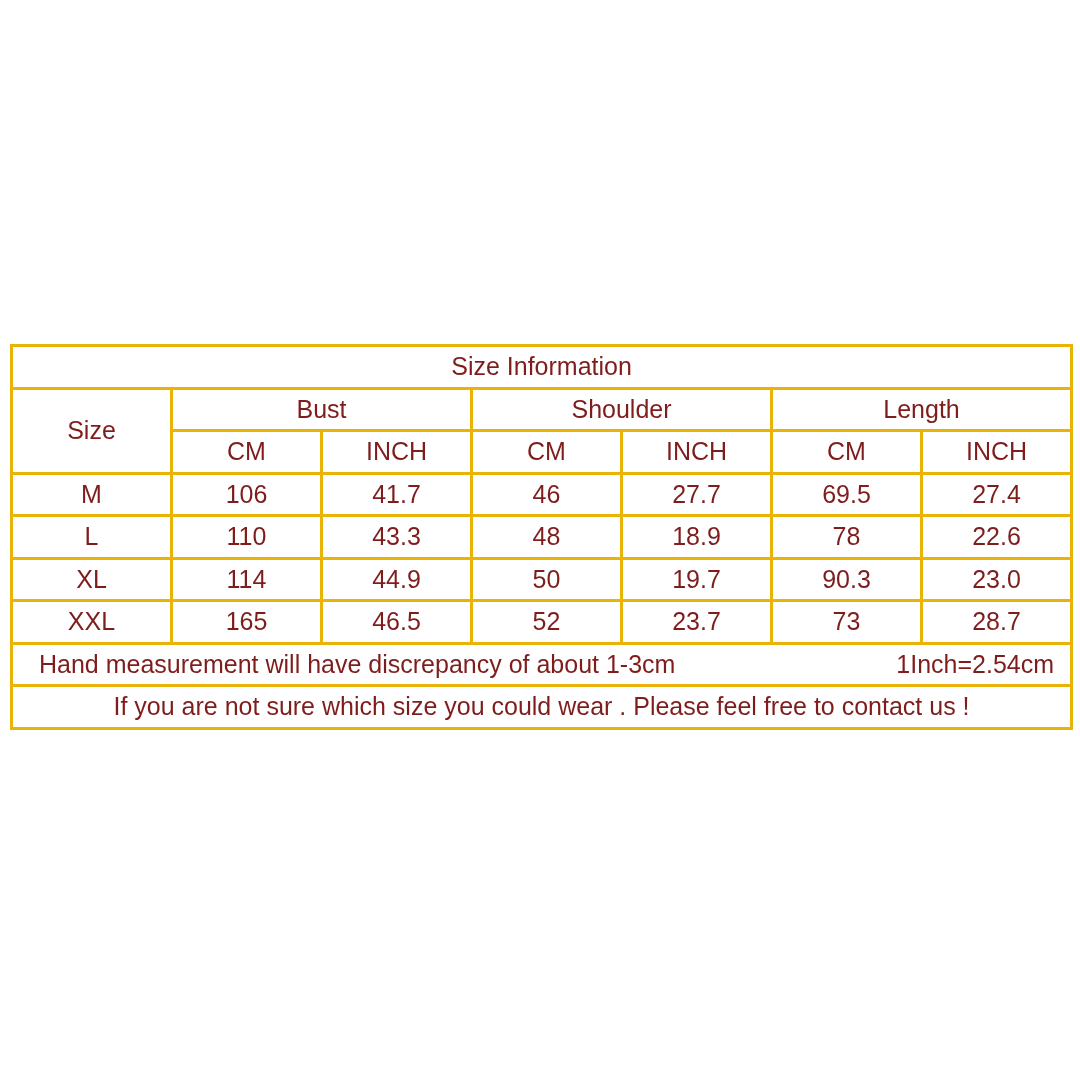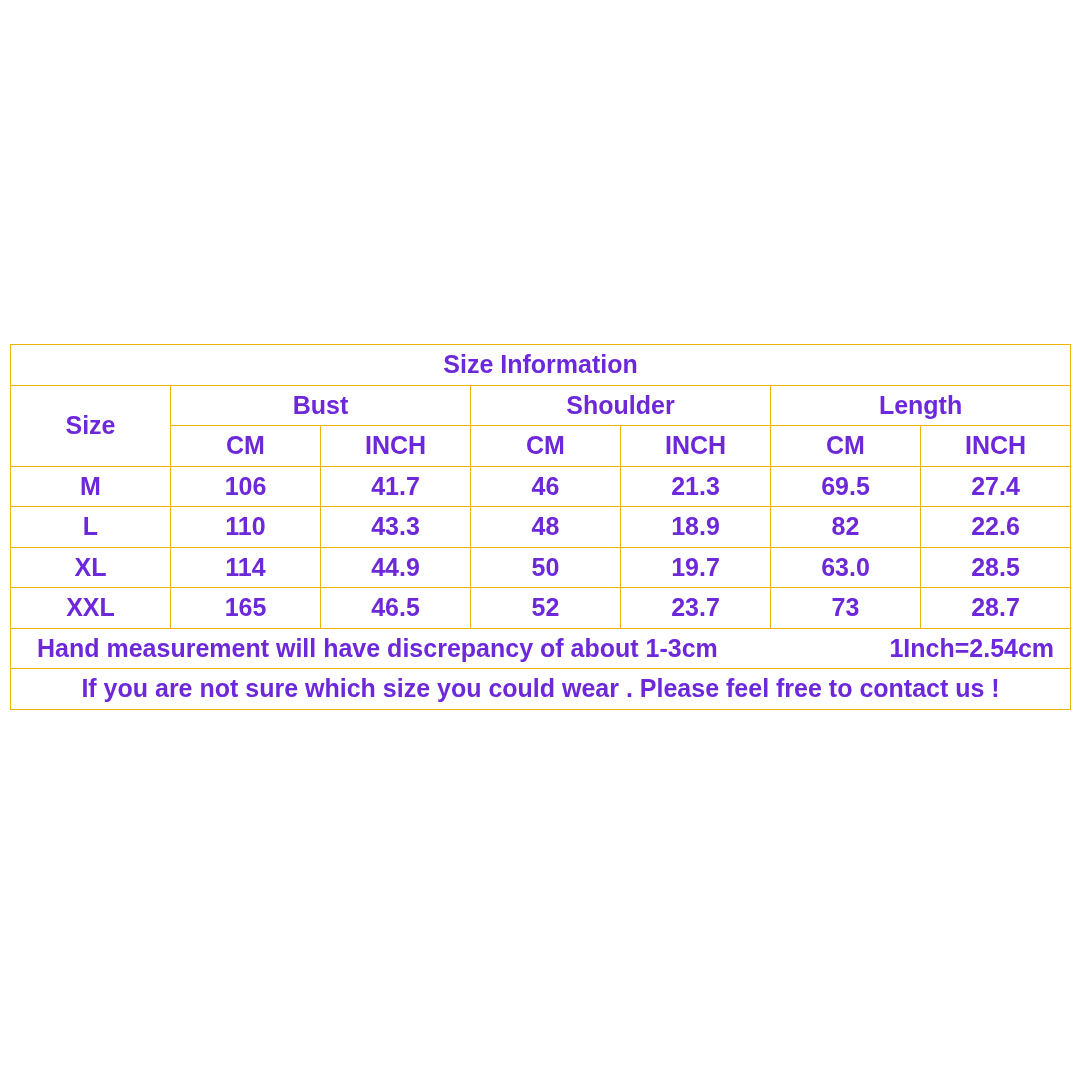--- a/index.html
+++ b/index.html
@@ -20,29 +20,28 @@
     left: 10px;
     top: 344px;
     width: 1060px;
   }
   table.size-table {
     border-collapse: collapse;
     width: 1060px;
     table-layout: fixed;
   }
   table.size-table td {
-    border: 1px solid #eab308;
+    border: 3px solid #eab308;
     text-align: center;
     vertical-align: middle;
     font-size: 25px;
     line-height: 1.1;
     padding: 6px 2px;
     font-family: "Liberation Sans", sans-serif;
-    color: #6d28d9;
-    font-weight: bold;
+    color: #7f1d1d;
   }
   td.title-cell {
     font-size: 26px;
     padding: 9px 2px;
   }
   td.size-head {
     font-size: 25px;
   }
   td.group-head {
     font-size: 26px;
@@ -103,41 +102,41 @@
         <td class="unit-head">INCH</td>
         <td class="unit-head">CM</td>
         <td class="unit-head">INCH</td>
       </tr>
 
       <tr>
         <td class="data-cell">M</td>
         <td class="data-cell">106</td>
         <td class="data-cell">41.7</td>
         <td class="data-cell">46</td>
-        <td class="data-cell">21.3</td>
+        <td class="data-cell">27.7</td>
         <td class="data-cell">69.5</td>
         <td class="data-cell">27.4</td>
       </tr>
       <tr>
         <td class="data-cell">L</td>
         <td class="data-cell">110</td>
         <td class="data-cell">43.3</td>
         <td class="data-cell">48</td>
         <td class="data-cell">18.9</td>
-        <td class="data-cell">82</td>
+        <td class="data-cell">78</td>
         <td class="data-cell">22.6</td>
       </tr>
       <tr>
         <td class="data-cell">XL</td>
         <td class="data-cell">114</td>
         <td class="data-cell">44.9</td>
         <td class="data-cell">50</td>
         <td class="data-cell">19.7</td>
-        <td class="data-cell">63.0</td>
-        <td class="data-cell">28.5</td>
+        <td class="data-cell">90.3</td>
+        <td class="data-cell">23.0</td>
       </tr>
       <tr>
         <td class="data-cell">XXL</td>
         <td class="data-cell">165</td>
         <td class="data-cell">46.5</td>
         <td class="data-cell">52</td>
         <td class="data-cell">23.7</td>
         <td class="data-cell">73</td>
         <td class="data-cell">28.7</td>
       </tr>

